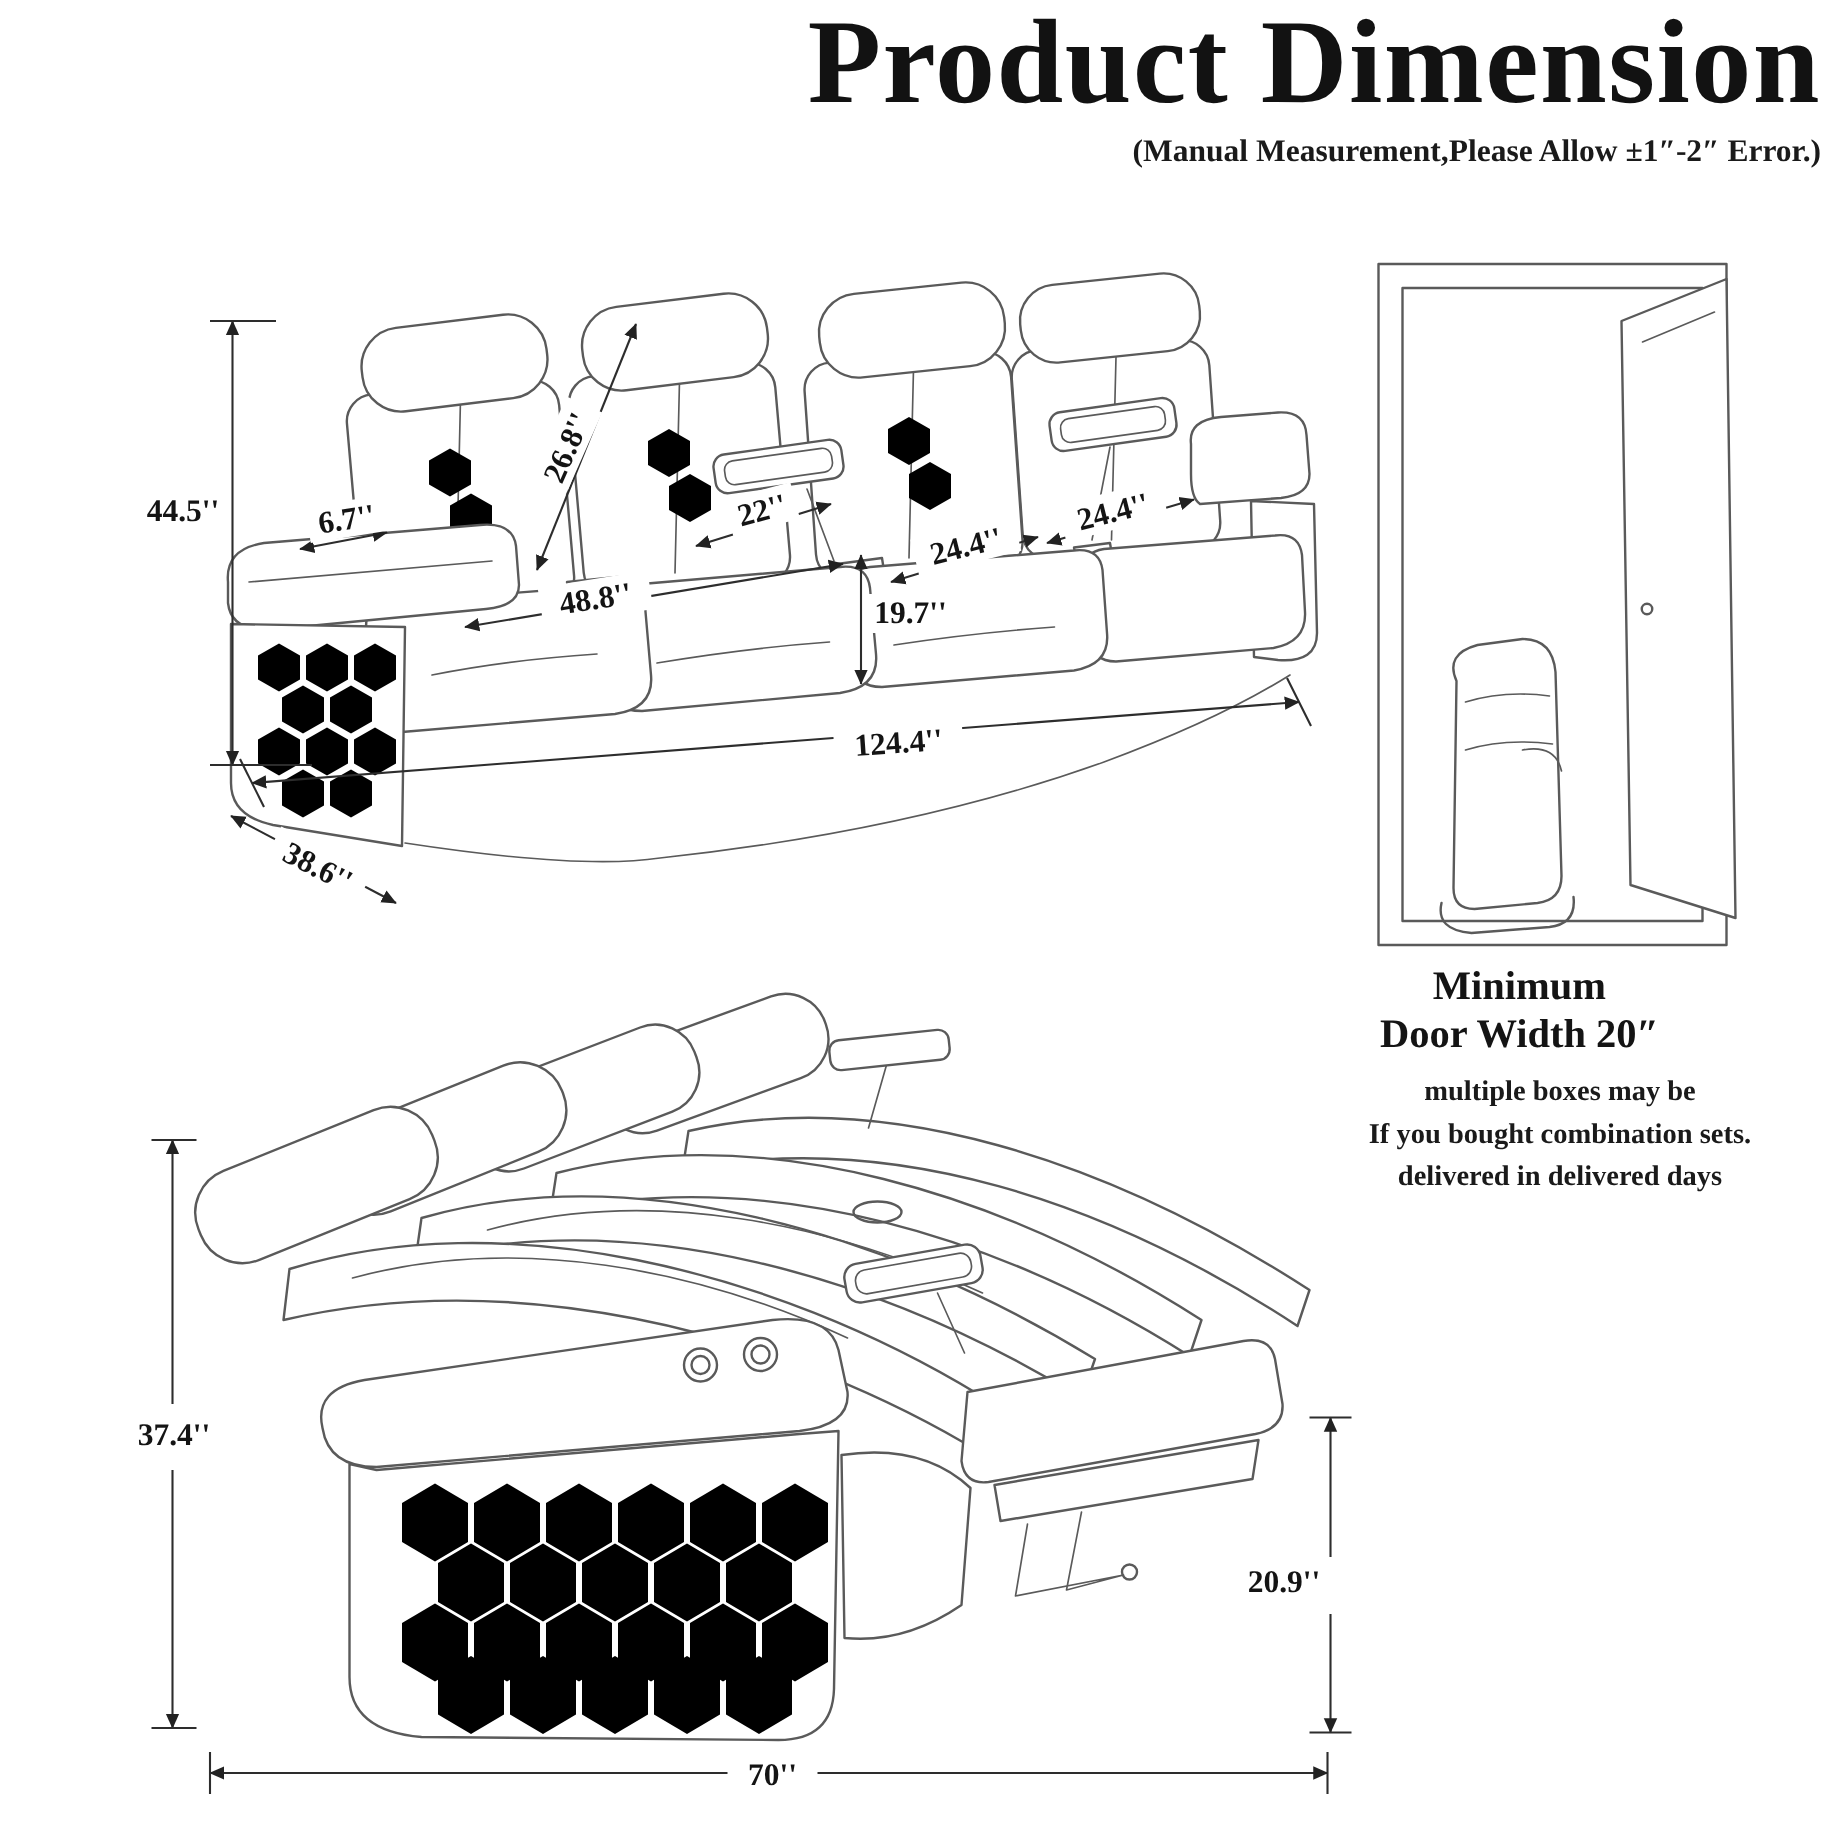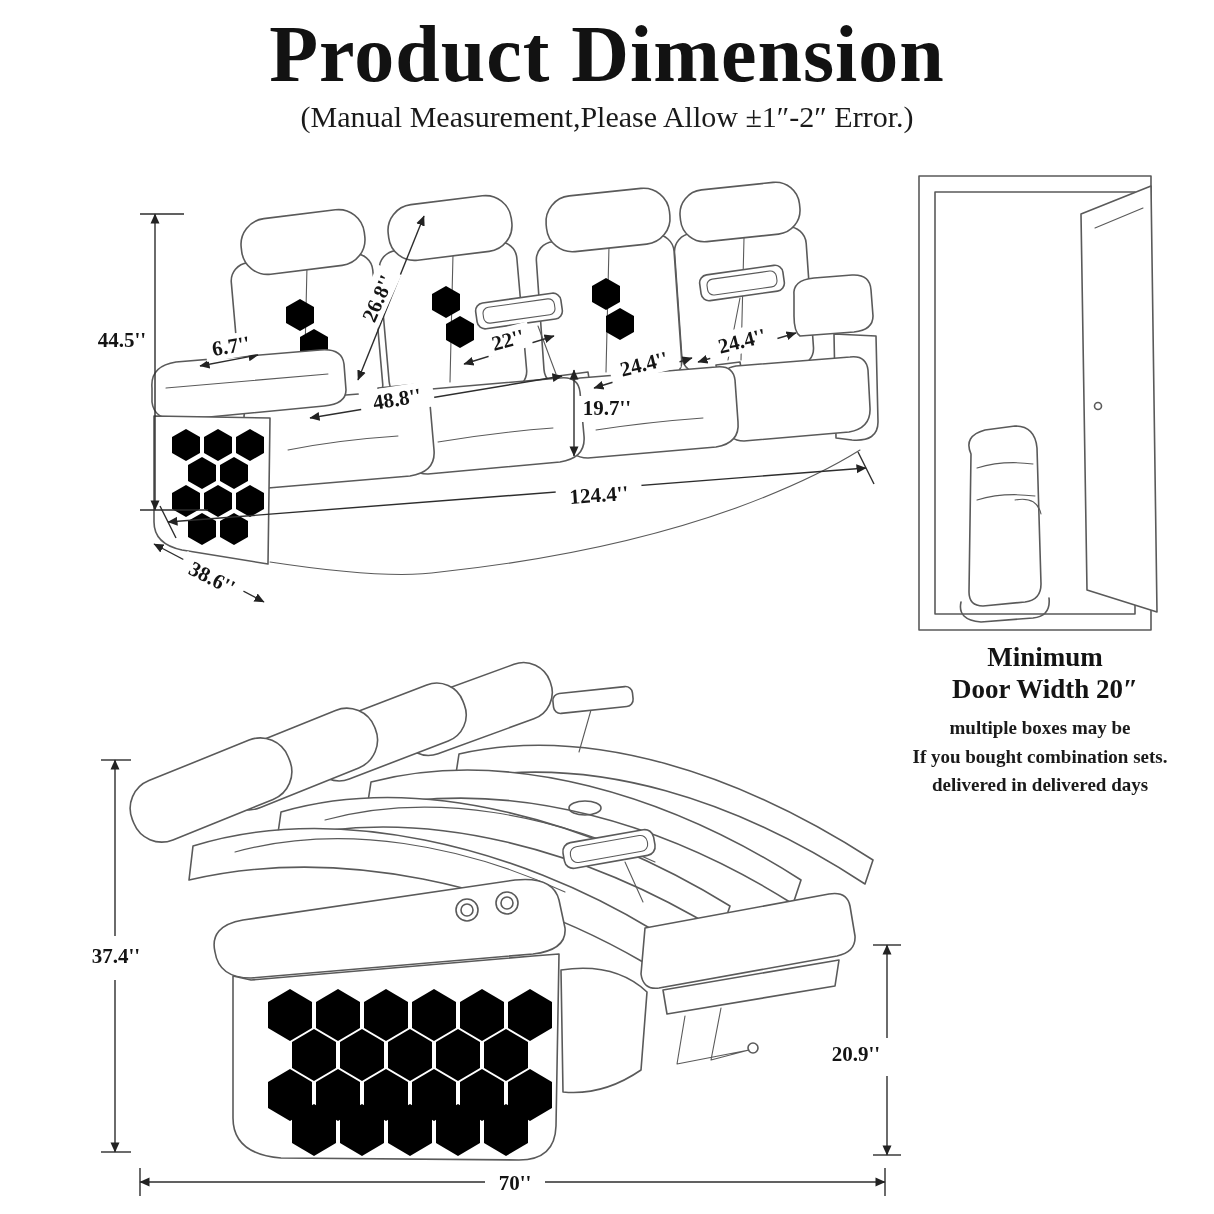--- a/index.html
+++ b/index.html
@@ -1,35 +1,35 @@
 <!DOCTYPE html>
 <html><head>
 <meta charset="utf-8">
 <style>
   *{margin:0;padding:0;box-sizing:border-box}
   html,body{background:#fff}
   .page{position:relative;width:1214px;height:1214px;background:#fff;overflow:hidden;
         font-family:"Liberation Serif",serif;color:#151515}
-  .header{position:absolute;top:12px;left:0;width:100%;text-align:center}
+  .header{position:absolute;top:0;left:0;width:100%;text-align:right}
   .title{font-size:80px;font-weight:700;letter-spacing:1px;line-height:1.05;color:#121212}
-  .subtitle{font-size:30px;font-weight:400;margin-top:4px;color:#1a1a1a}
+  .subtitle{font-size:21px;font-weight:700;margin-top:4px;color:#1a1a1a}
   svg{position:absolute;overflow:visible}
   .svg-top{left:88px;top:150px}
   .svg-door{left:905px;top:168px}
   .svg-bottom{left:85px;top:640px}
   .art path,.art rect,.art circle,.art ellipse,.art line{stroke:#5a5a5a;stroke-width:1.6;fill:none;
         stroke-linejoin:round;stroke-linecap:round}
   .art .s{fill:#ffffff}
   .art .hex{stroke-width:1.15}
   .art .thin{stroke-width:1.1}
   .dimg line{stroke:#2d2d2d;stroke-width:1.4;fill:none}
   .dimg .bg{fill:#ffffff;stroke:none}
   .dimg text{font-family:"Liberation Serif",serif;font-size:21px;font-weight:700;fill:#141414;
         text-anchor:middle;stroke:none}
-  .door-caption{position:absolute;left:900px;top:641px;width:290px;text-align:center;
+  .door-caption{position:absolute;left:868px;top:641px;width:290px;text-align:center;
         font-size:27px;font-weight:700;line-height:1.2;color:#141414}
   .door-note{position:absolute;left:888px;top:714px;width:304px;text-align:center;
         font-size:19px;font-weight:700;line-height:1.5;color:#1a1a1a}
 </style>
 </head>
 <body>
 
 <div class="page">
 
   <div class="header">

